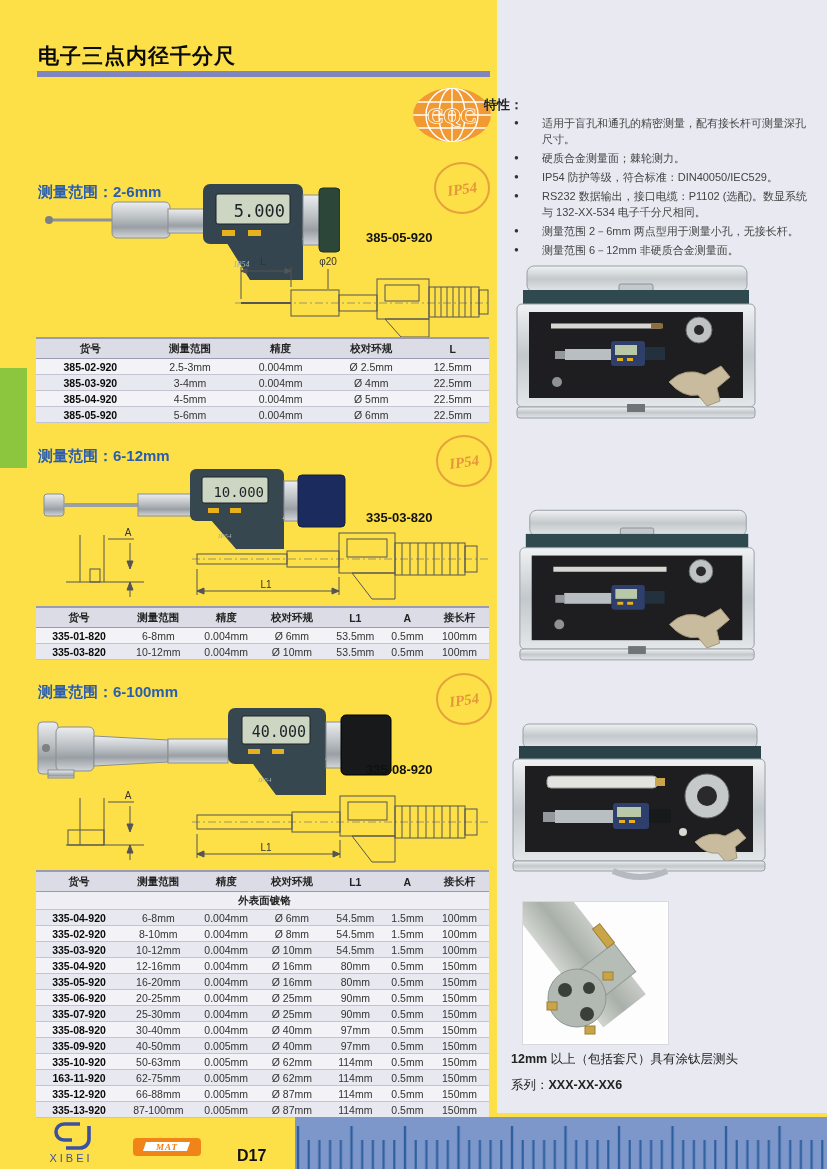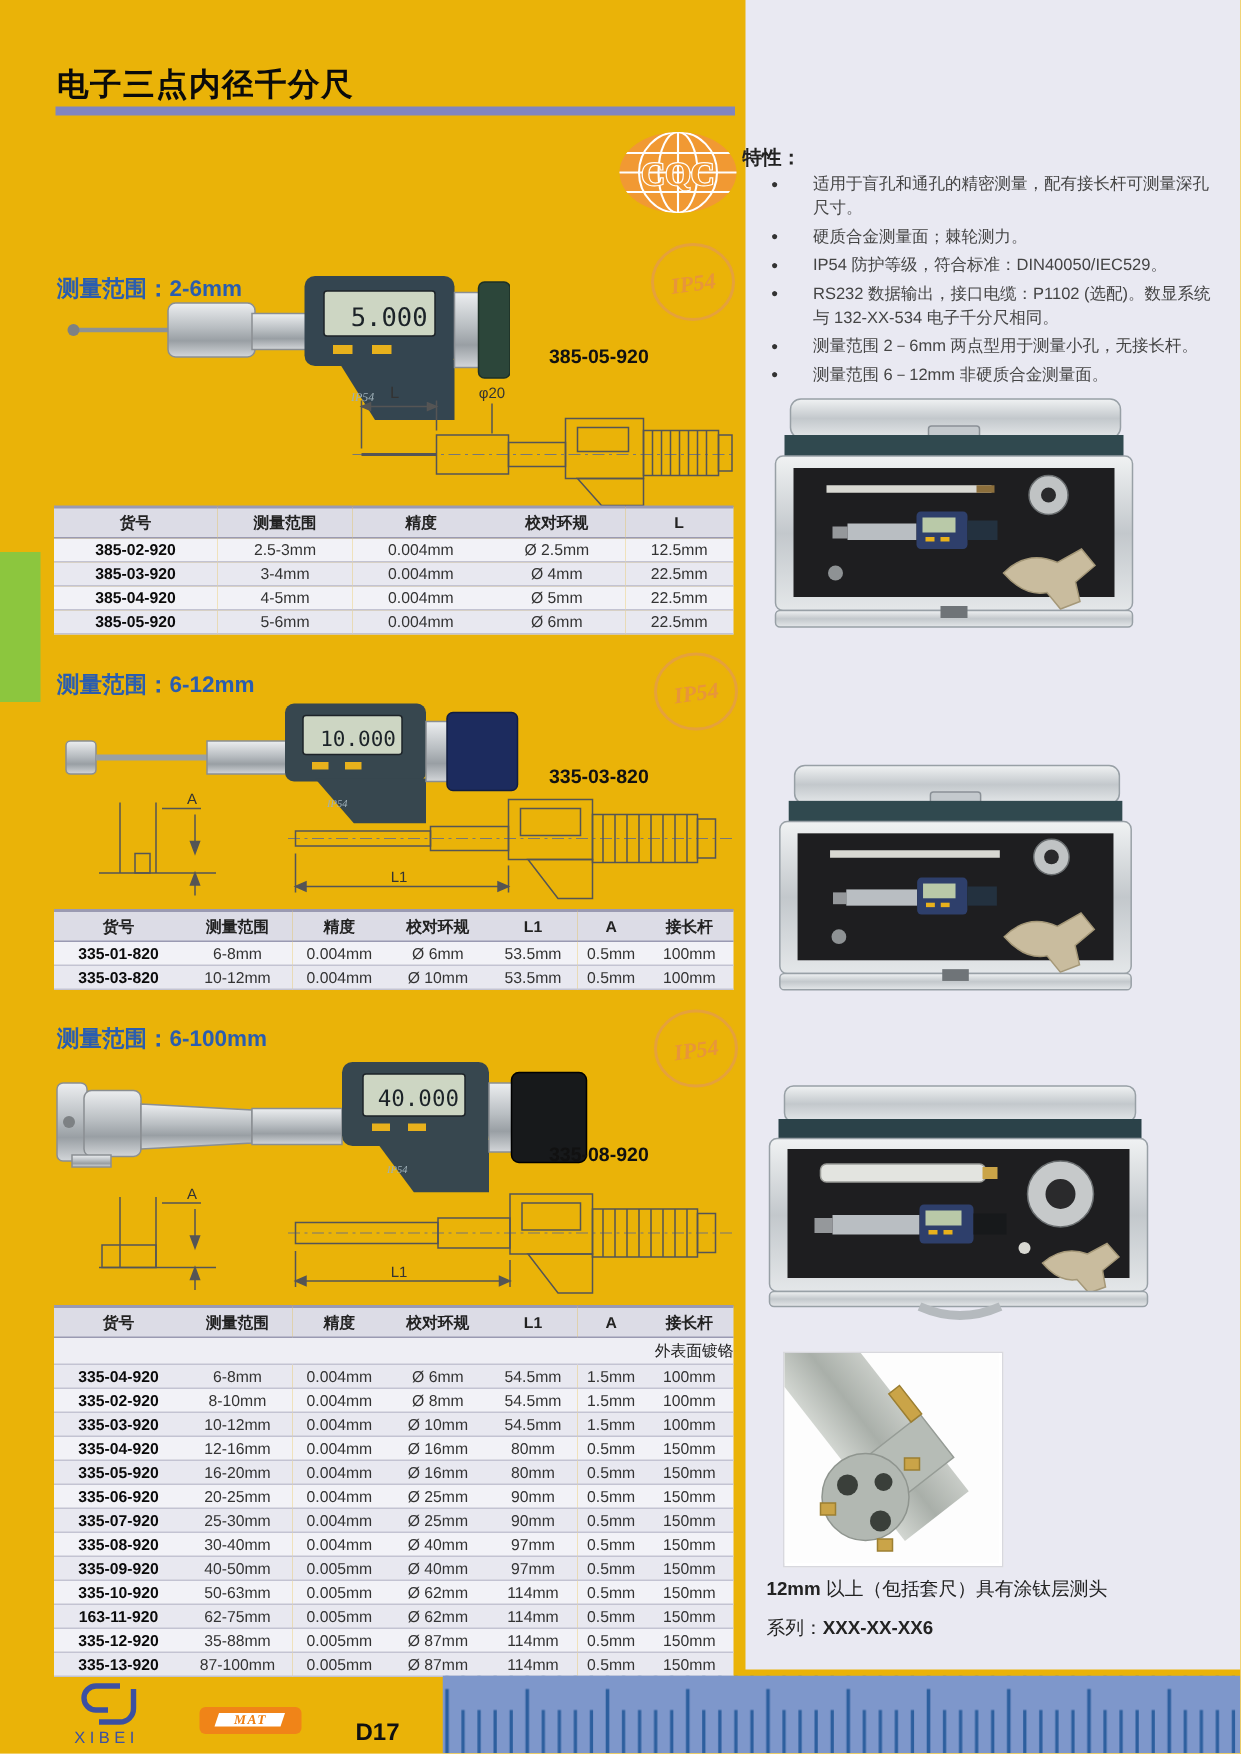--- a/index.html
+++ b/index.html
@@ -1,34 +1,34 @@
 <!DOCTYPE html>
 <html><head>
 <meta charset="utf-8">
 <style>
   html,body{margin:0;padding:0;}
   body{font-family:"Liberation Sans",sans-serif;background:#fff;}
-  .page{position:relative;width:827px;height:1169px;background:#eab308;overflow:hidden;}
+  .page{position:relative;width:827px;height:1169px;background:#fde047;overflow:hidden;}
   .abs{position:absolute;}
   .page-title{font-size:21px;font-weight:bold;color:#0b0b0b;letter-spacing:1px;}
   .title-rule{background:#8185bf;height:6px;}
   .right-panel{background:#e9e9f2;}
   .green-tab{background:#8cc63e;}
   .sec-heading{font-size:15px;font-weight:bold;color:#2a5db0;}
   .part-no{font-size:13px;font-weight:bold;color:#111;}
   .feat-heading{font-size:13px;font-weight:bold;color:#222;}
   ul.features{list-style:none;margin:0;padding:0;font-size:11px;color:#444;width:302px;}
   ul.features li{position:relative;padding-left:30px;margin-bottom:3px;line-height:1.45;}
   ul.features li::before{content:"●";position:absolute;left:2px;top:1px;font-size:8px;color:#333;}
   table.spec{border-collapse:collapse;table-layout:fixed;width:100%;font-size:10.5px;color:#333;}
   table.spec th{font-weight:bold;color:#222;background:#dcdce6;border-top:2px solid #9a9ab2;border-bottom:1px solid #9a9ab2;padding:2.5px 0;font-size:10.5px;}
   table.spec td{text-align:center;padding:1.5px 0;border-bottom:1px solid #c3c3d2;background:#f2f2f7;}
   table.spec tbody tr.data:nth-child(even) td{background:#e8e8f0;}
   table.spec td.c0{font-weight:bold;color:#0a0a0a;}
-  table.spec tr.subheader td{text-align:right;font-weight:normal;background:#eeeef4;padding-left:4px;color:#222;margin-top:24px;}
+  table.spec tr.subheader td{text-align:center;font-weight:bold;background:#eeeef4;padding-left:4px;color:#222;margin-top:24px;}
   .note-line{font-size:12.5px;color:#222;}
   .note-line b{font-weight:bold;}
   .photo-frame{background:#fff;border:1px solid #d8d8de;}
   .d17{font-size:16px;font-weight:bold;color:#111;margin-top:14px;}
 </style>
 </head>
 <body>
 
 <div class="page">
 
@@ -50,21 +50,21 @@
       <line x1="0" y1="16" x2="82" y2="16"></line>
         <line x1="0" y1="29" x2="82" y2="29"></line>
         <line x1="0" y1="42" x2="82" y2="42"></line>
       <ellipse cx="41" cy="29" rx="13" ry="27"></ellipse>
         <ellipse cx="41" cy="29" rx="26" ry="27"></ellipse>
       <line x1="41" y1="2" x2="41" y2="56"></line>
     </g>
     <text x="41" y="37" text-anchor="middle" font-family="Liberation Serif,serif" font-weight="bold" font-size="22" fill="#f19933" stroke="#fff" stroke-width="1.6" paint-order="stroke">CQC</text>
   </svg>
 
-  <div class="abs feat-heading" style="left:495px;top:96px;">特性：</div>
+  <div class="abs feat-heading" style="left:484px;top:96px;">特性：</div>
   <ul class="abs features" style="left:512px;top:116px;">
       <li>适用于盲孔和通孔的精密测量，配有接长杆可测量深孔尺寸。</li>
       <li>硬质合金测量面；棘轮测力。</li>
       <li>IP54 防护等级，符合标准：DIN40050/IEC529。</li>
       <li>RS232 数据输出，接口电缆：P1102 (选配)。数显系统与 132-XX-534 电子千分尺相同。</li>
       <li>测量范围 2－6mm 两点型用于测量小孔，无接长杆。</li>
       <li>测量范围 6－12mm 非硬质合金测量面。</li>
     </ul>
 
   <div class="abs sec-heading" style="left:38px;top:151px;margin-top:32px;">测量范围：2-6mm</div>
@@ -481,21 +481,21 @@
           <td class="c0">163-11-920</td>
           <td>62-75mm</td>
           <td>0.005mm</td>
           <td>Ø 62mm</td>
           <td>114mm</td>
           <td>0.5mm</td>
           <td>150mm</td>
         </tr>
         <tr class="data">
           <td class="c0">335-12-920</td>
-          <td>35-88mm</td>
+          <td>66-88mm</td>
           <td>0.005mm</td>
           <td>Ø 87mm</td>
           <td>114mm</td>
           <td>0.5mm</td>
           <td>150mm</td>
         </tr>
         <tr class="data">
           <td class="c0">335-13-920</td>
           <td>87-100mm</td>
           <td>0.005mm</td>

